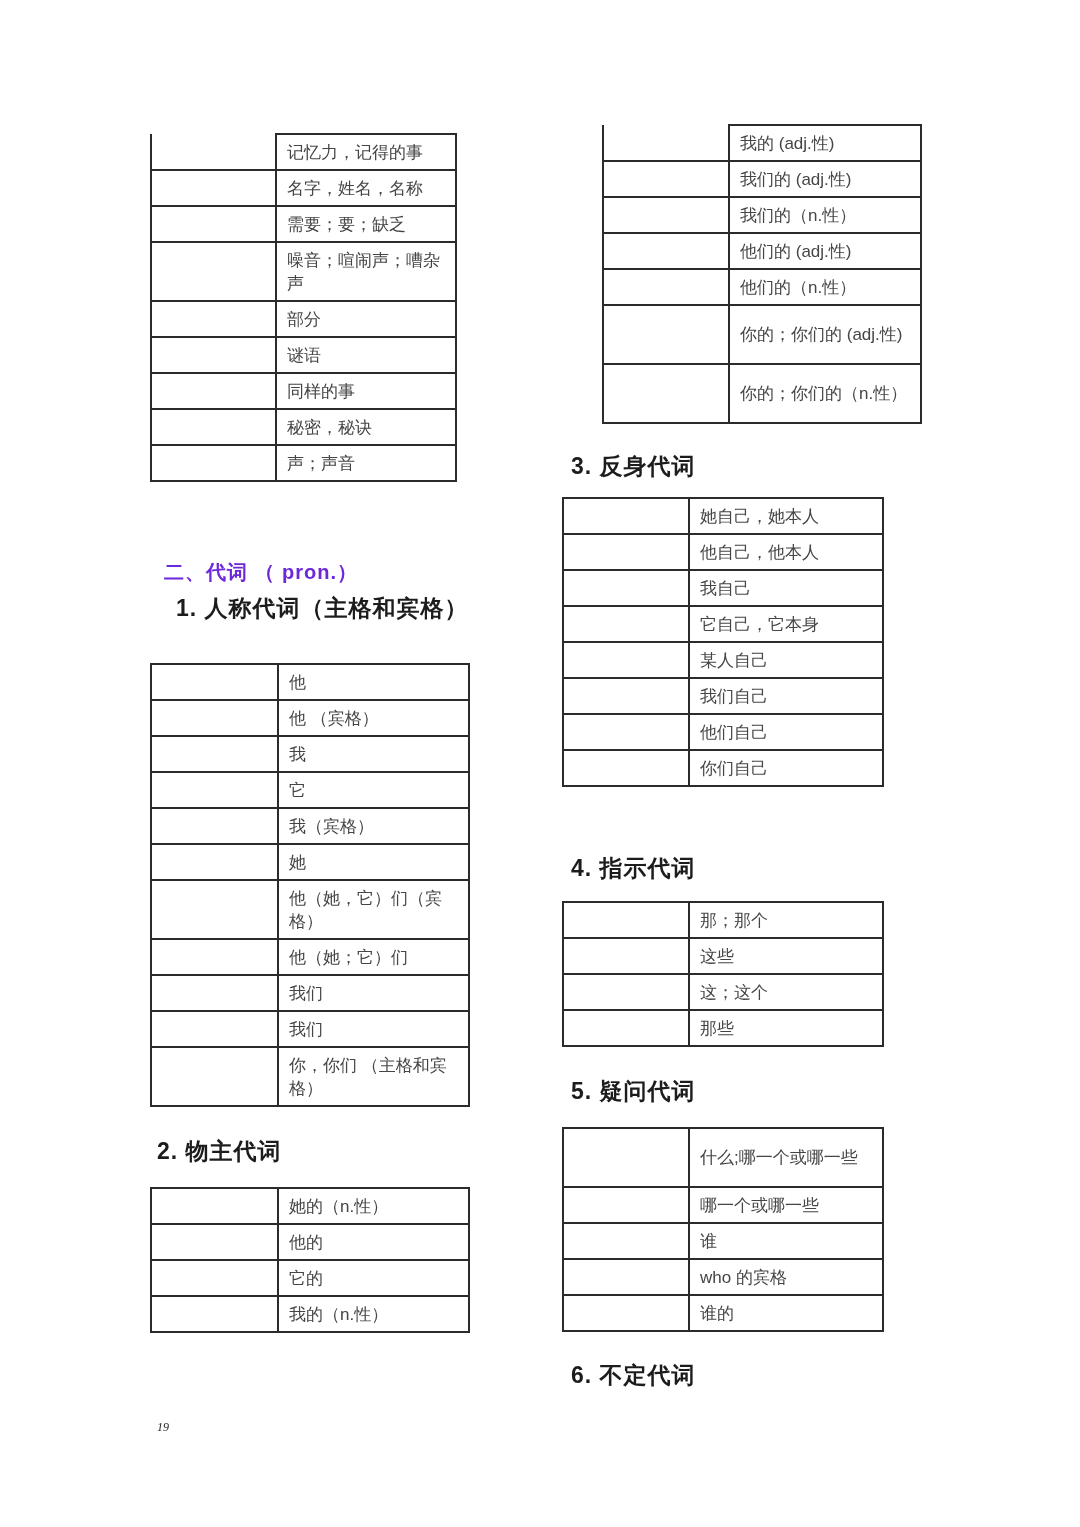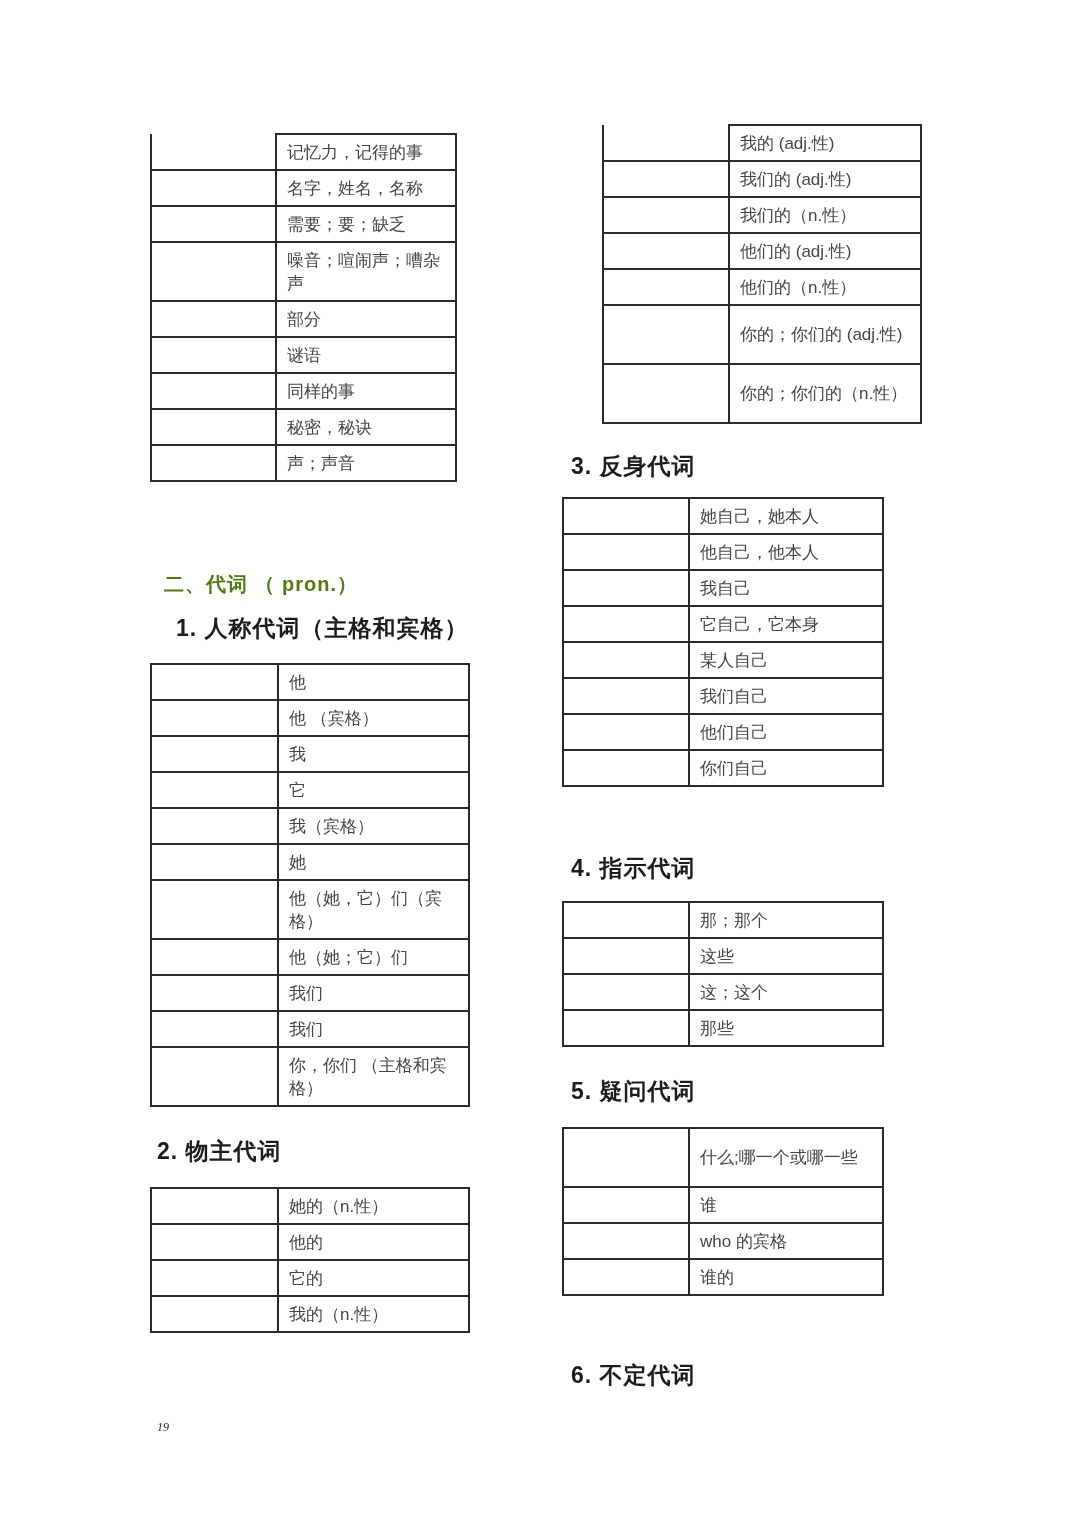--- a/index.html
+++ b/index.html
@@ -26,24 +26,23 @@
     color:#454545;
     word-break:break-all;
   }
   table.vt tr.dbl td { height:47px; }
   
   table.cont tr:first-child td.c1 { border-top:none; }
   .h-part {
     position:absolute;
     font-size:20px;
     font-weight:bold;
-    color:#4d7c0f;
+    color:#6d28d9;
     letter-spacing:1px;
     white-space:nowrap;
-    margin-top:12px;
   }
   .h-sub {
     position:absolute;
     font-size:23px;
     font-weight:bold;
     color:#1c1c1c;
     letter-spacing:1px;
     white-space:nowrap;
   }
   .pagenum {
@@ -135,21 +134,21 @@
           <td class="c2">你的；你们的 (adj.性)</td>
         </tr>
       <tr class="dbl">
           <td class="c1"></td>
           <td class="c2">你的；你们的（n.性）</td>
         </tr>
     </tbody>
   </table>
 
   <div class="h-part" style="left:164px; top:559px;">二、代词 （ pron.）</div>
-  <div class="h-sub" style="left:176px; top:613px;">1.  人称代词（主格和宾格）</div>
+  <div class="h-sub" style="left:176px; top:593px;">1.  人称代词（主格和宾格）</div>
 
   <table class="vt" style="left:150px; top:663px; width:318px;">
     <colgroup>
         <col style="width:127px">
         <col style="width:191px">
       </colgroup>
     <tbody>
       <tr>
           <td class="c1"></td>
           <td class="c2">他</td>
@@ -301,20 +300,24 @@
         <col style="width:126px">
         <col style="width:194px">
       </colgroup>
     <tbody>
       <tr class="dbl">
           <td class="c1"></td>
           <td class="c2">什么;哪一个或哪一些</td>
         </tr>
       <tr>
           <td class="c1"></td>
+          <td class="c2">哪一个或哪一些</td>
+        </tr>
+      <tr>
+          <td class="c1"></td>
           <td class="c2">谁</td>
         </tr>
       <tr>
           <td class="c1"></td>
           <td class="c2">who 的宾格</td>
         </tr>
       <tr>
           <td class="c1"></td>
           <td class="c2">谁的</td>
         </tr>

